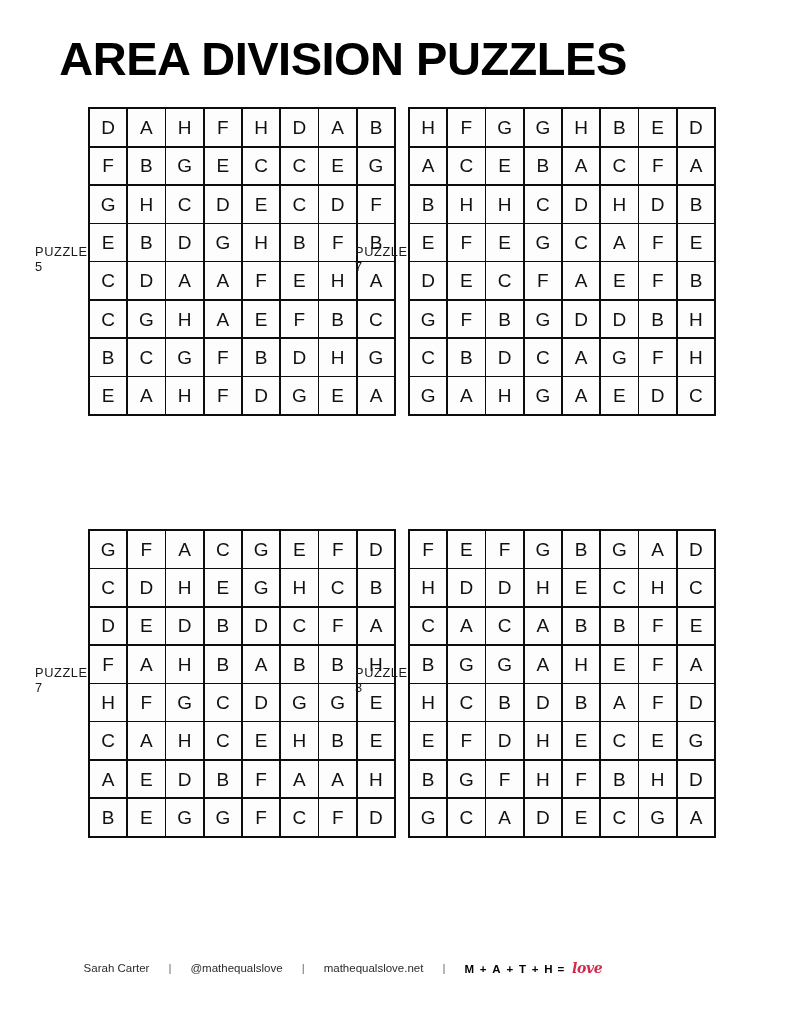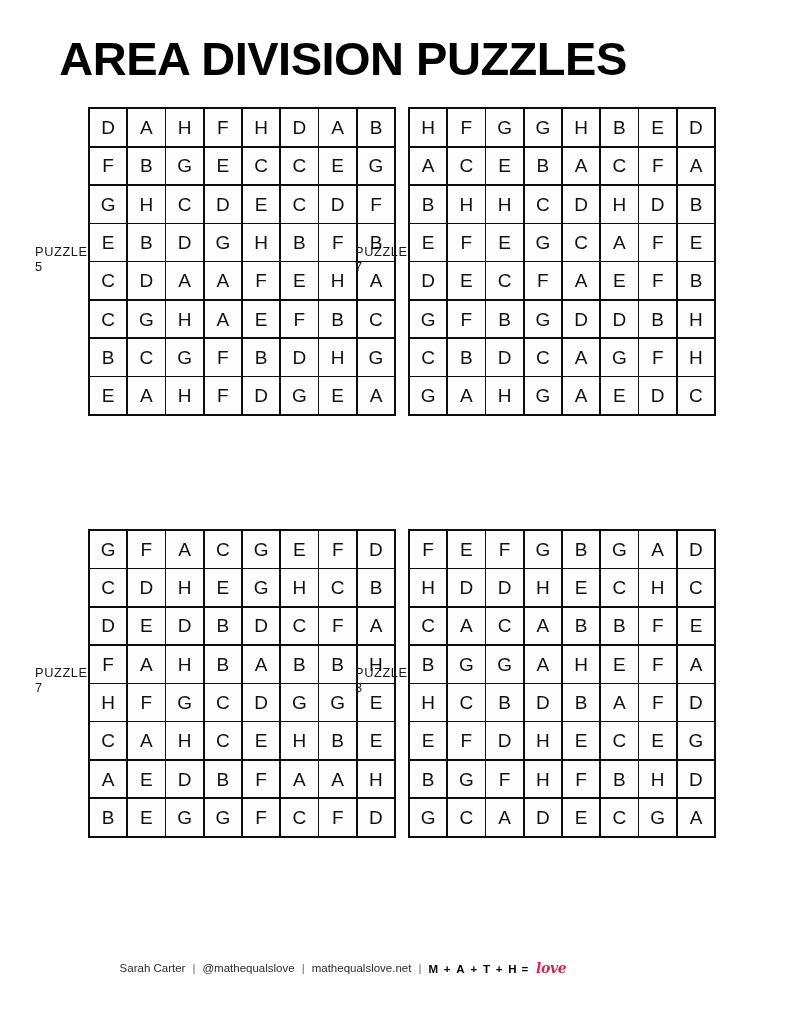--- a/index.html
+++ b/index.html
@@ -107,21 +107,21 @@
     position: absolute;
     left: 0;
     right: 0;
     bottom: 48px;
     text-align: center;
     font-size: 11.5px;
     color: #2b2b2b;
     display: flex;
     justify-content: center;
     align-items: center;
-    gap: 0;
+    gap: 12px;
     white-space: nowrap;
   }
   .footer .sep {
     padding: 0 7px;
     color: #6a6a6a;
   }
   .footer .logo {
     font-weight: bold;
     letter-spacing: 0.8px;
     color: #000000;

